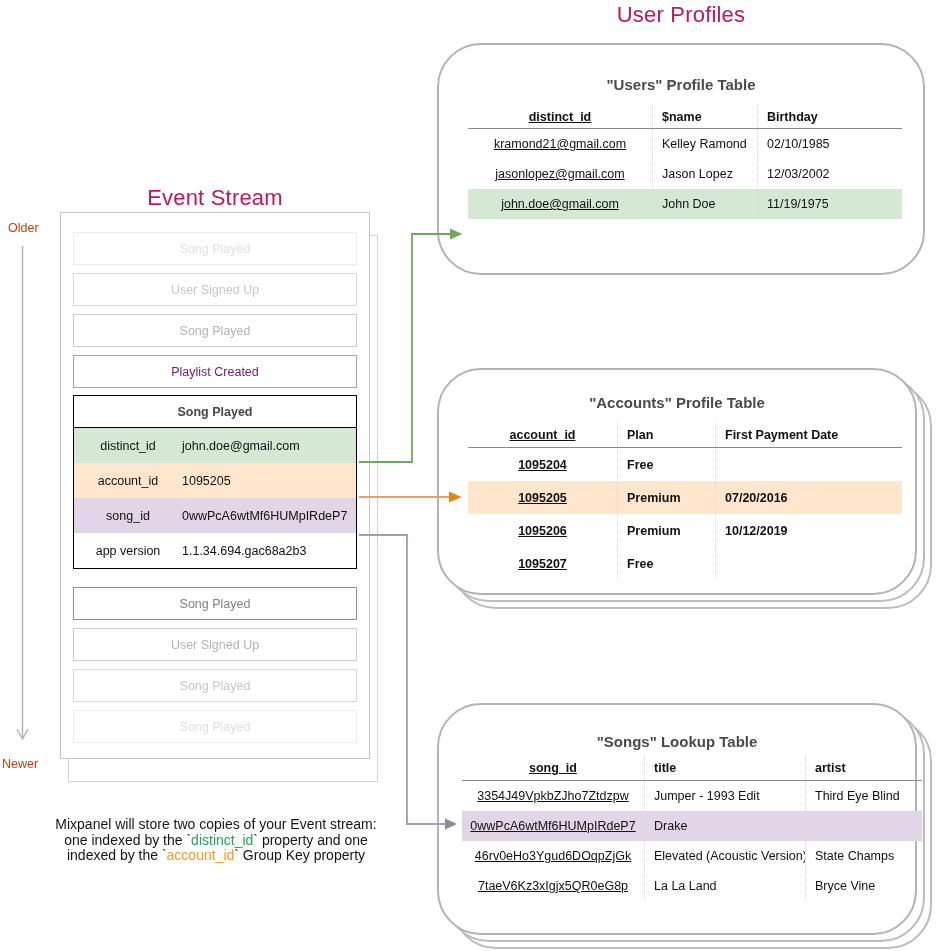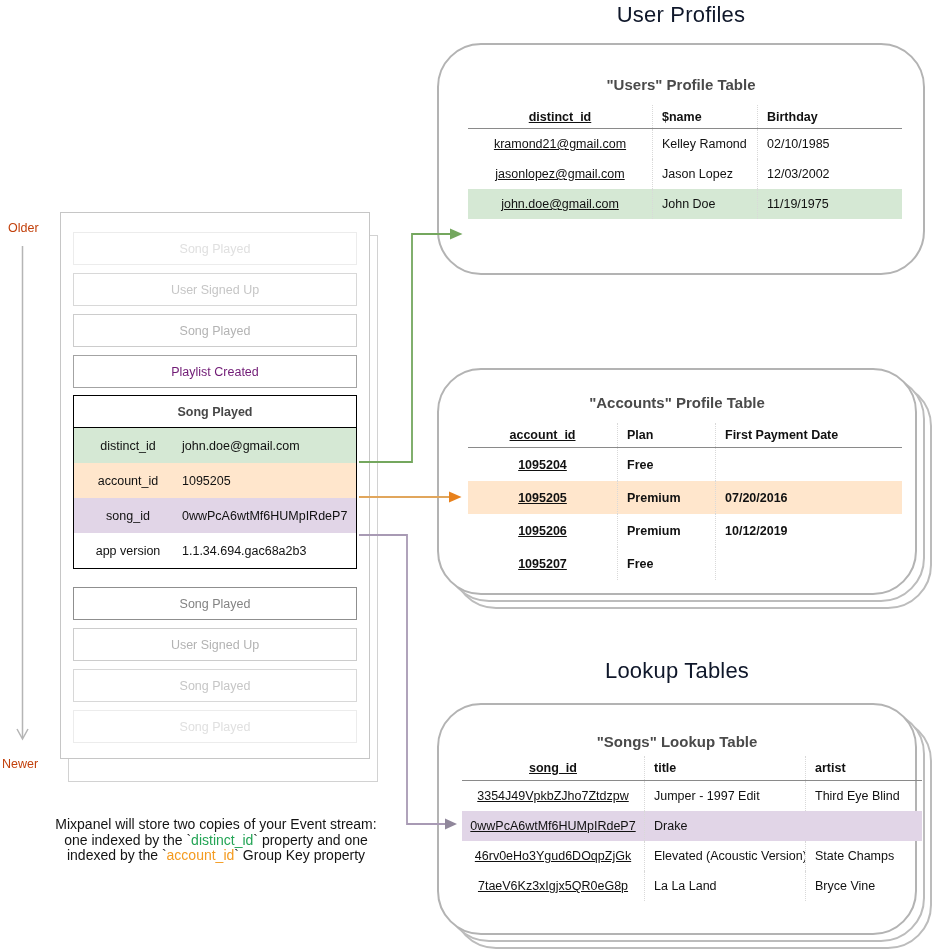--- a/index.html
+++ b/index.html
@@ -1,20 +1,20 @@
 <!DOCTYPE html>
 <html><head>
 <meta charset="utf-8">
 <style>
   html,body{margin:0;padding:0;background:#fff;}
   .canvas{position:relative;width:941px;height:951px;background:#fff;overflow:hidden;
           font-family:"Liberation Sans", sans-serif;color:#1a1a1a;}
 
   
-  .section-title{position:absolute;font-size:22px;color:#0f172a;text-align:center;letter-spacing:.2px;}
+  .section-title{position:absolute;font-size:22px;color:#be185d;text-align:center;letter-spacing:.2px;}
 
   
   .axis-label{position:absolute;font-size:12.5px;color:#c2410c;}
 
   
   .stream-layer{position:absolute;left:68px;top:235px;width:310px;height:547px;
                 border:1.5px solid #d2d2d2;background:#fff;box-sizing:border-box;z-index:1;}
   .stream-box{position:absolute;left:60px;top:212px;width:310px;height:547px;
               border:1.5px solid #c6c6c6;background:#fff;box-sizing:border-box;z-index:2;text-decoration:underline;}
 
@@ -64,20 +64,21 @@
   .u{text-decoration:underline;}
 
   
   .overlay{position:absolute;left:0;top:0;z-index:5;pointer-events:none;}
 </style>
 </head>
 <body>
 
 <div class="canvas">
 
+  <div class="section-title" style="left:60px;top:185px;width:310px;">Event Stream</div>
 
   <div class="axis-label" style="left:8px;top:221px;">Older</div>
   <div class="axis-label" style="left:2px;top:757px;">Newer</div>
 
   <div class="stream-layer"></div>
 
   <div class="stream-box">
     <div class="evt f1" style="top:19px;">
         <span>Song Played</span>
       </div>
@@ -187,35 +188,34 @@
         <div class="cell c3">10/12/2019</div>
       </div>
       <div class="trow accounts-grid">
         <div class="cell c1"><span class="u">1095207</span></div>
         <div class="cell c2">Free</div>
         <div class="cell c3"></div>
       </div>
     </div>
   </div>
 
-  <div class="section-title" style="left:437px;top:658px;width:480px;">Lookup Tables</div>
 
   <div class="card-layer" style="left:452px;top:717px;width:480px;height:232px;"></div>
   <div class="card-layer" style="left:445px;top:710px;width:480px;height:232px;"></div>
   <div class="profile-card" style="left:437px;top:703px;width:480px;height:232px;">
     <div class="card-title" style="top:28px;">"Songs" Lookup Table</div>
     <div class="tbl songs-tbl" style="left:23px;top:51px;width:460px;">
       <div class="trow thead songs-grid">
         <div class="cell c1"><span class="u">song_id</span></div>
         <div class="cell c2">title</div>
         <div class="cell c3">artist</div>
       </div>
       <div class="trow songs-grid">
         <div class="cell c1"><span class="u">3354J49VpkbZJho7Ztdzpw</span></div>
-        <div class="cell c2">Jumper - 1997 Edit</div>
+        <div class="cell c2">Jumper - 1993 Edit</div>
         <div class="cell c3">Third Eye Blind</div>
       </div>
       <div class="trow songs-grid" style="background-color: rgb(225, 213, 231);">
         <div class="cell c1"><span class="u">0wwPcA6wtMf6HUMpIRdeP7</span></div>
         <div class="cell c3">Drake</div>
       </div>
       <div class="trow songs-grid">
         <div class="cell c1"><span class="u">46rv0eHo3Ygud6DOqpZjGk</span></div>
         <div class="cell c2">Elevated (Acoustic Version)</div>
         <div class="cell c3">State Champs</div>

